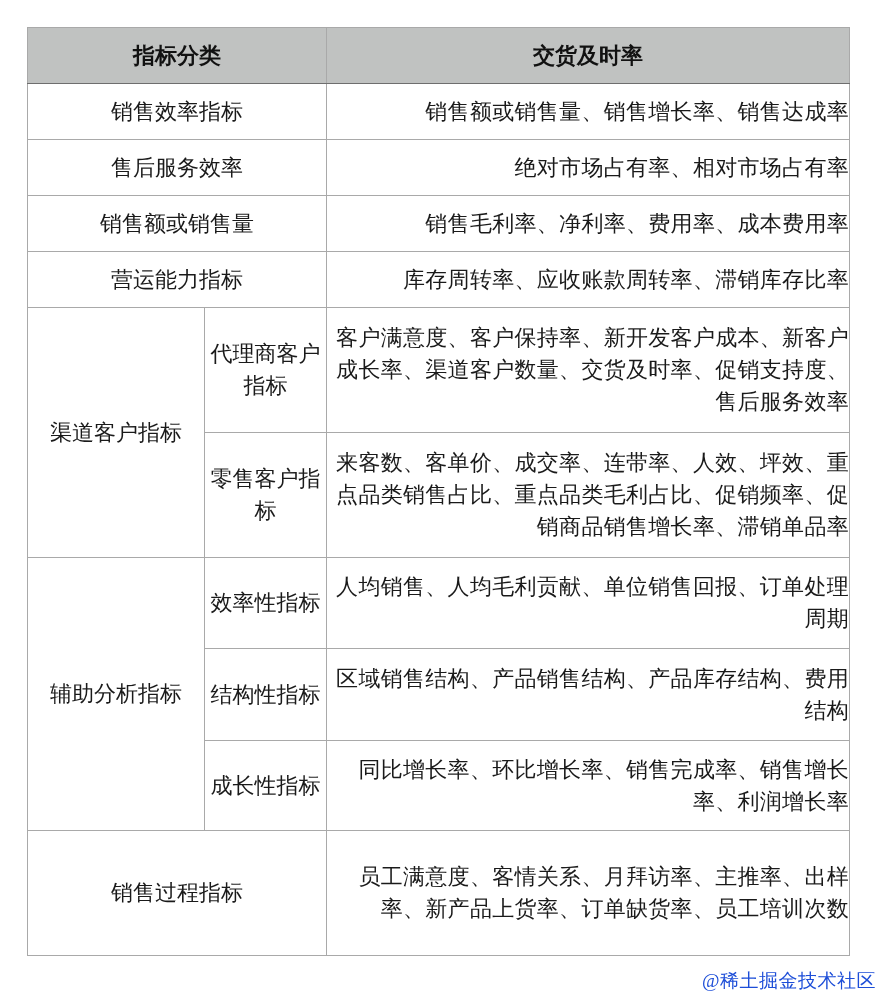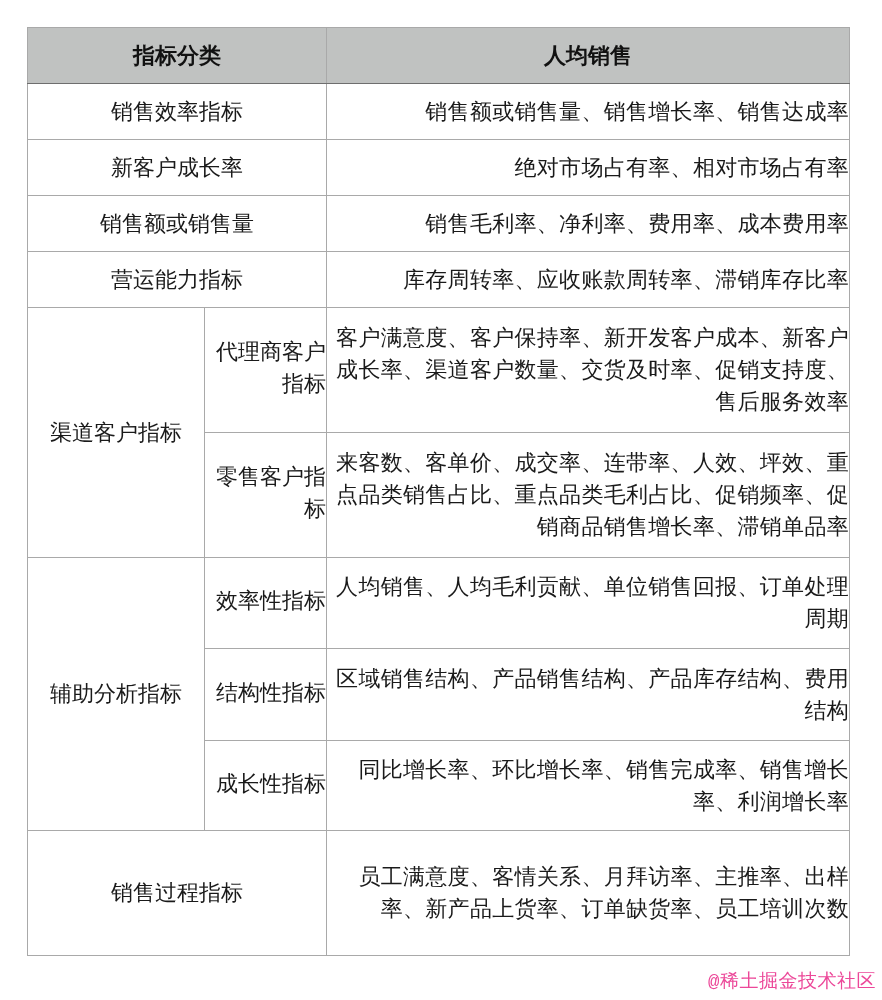--- a/index.html
+++ b/index.html
@@ -37,67 +37,66 @@
       height: 55px;
       text-align: center;
       color: #111111;
       border-bottom: 1px solid #6e6e6e;
     }
     td.cat {
       text-align: center;
       padding: 0 8px;
     }
     td.sub {
-      text-align: right;
+      text-align: center;
       padding: 0 10px;
-      font-family: Liberation Mono, monospace;
     }
     td.content {
       text-align: right;
       padding: 0 10px 0 10px;
       letter-spacing: 0.3px;
     }
     tr.r56 td { height: 55px; }
     tr.r125 td { height: 124px; }
     tr.r91 td { height: 90px; }
     tr.r92 td { height: 91px; }
     tr.r90 td { height: 89px; }
     tr.r124 td { height: 124px; }
     .watermark {
       position: absolute;
       right: 6px;
       top: 968px;
       font-size: 19px;
-      color: #ec4899;
-      font-family: Liberation Mono, monospace;
+      color: #1d4ed8;
+      font-family: Liberation Serif, serif;
       letter-spacing: 0.5px;
     }
   </style>
 </head>
 <body>
 
 <table class="metrics">
   <colgroup>
     <col style="width:177px">
     <col style="width:122px">
     <col style="width:523px">
   </colgroup>
   <thead>
     <tr>
       <th colspan="2">指标分类</th>
-      <th>人均销售</th>
+      <th>交货及时率</th>
     </tr>
   </thead>
   <tbody>
     <tr class="r56">
       <td colspan="2" class="cat">销售效率指标</td>
       <td class="content">销售额或销售量、销售增长率、销售达成率</td>
     </tr>
     <tr class="r56">
-      <td colspan="2" class="cat">新客户成长率</td>
+      <td colspan="2" class="cat">售后服务效率</td>
       <td class="content">绝对市场占有率、相对市场占有率</td>
     </tr>
     <tr class="r56">
       <td colspan="2" class="cat">销售额或销售量</td>
       <td class="content">销售毛利率、净利率、费用率、成本费用率</td>
     </tr>
     <tr class="r56">
       <td colspan="2" class="cat">营运能力指标</td>
       <td class="content">库存周转率、应收账款周转率、滞销库存比率</td>
     </tr>

